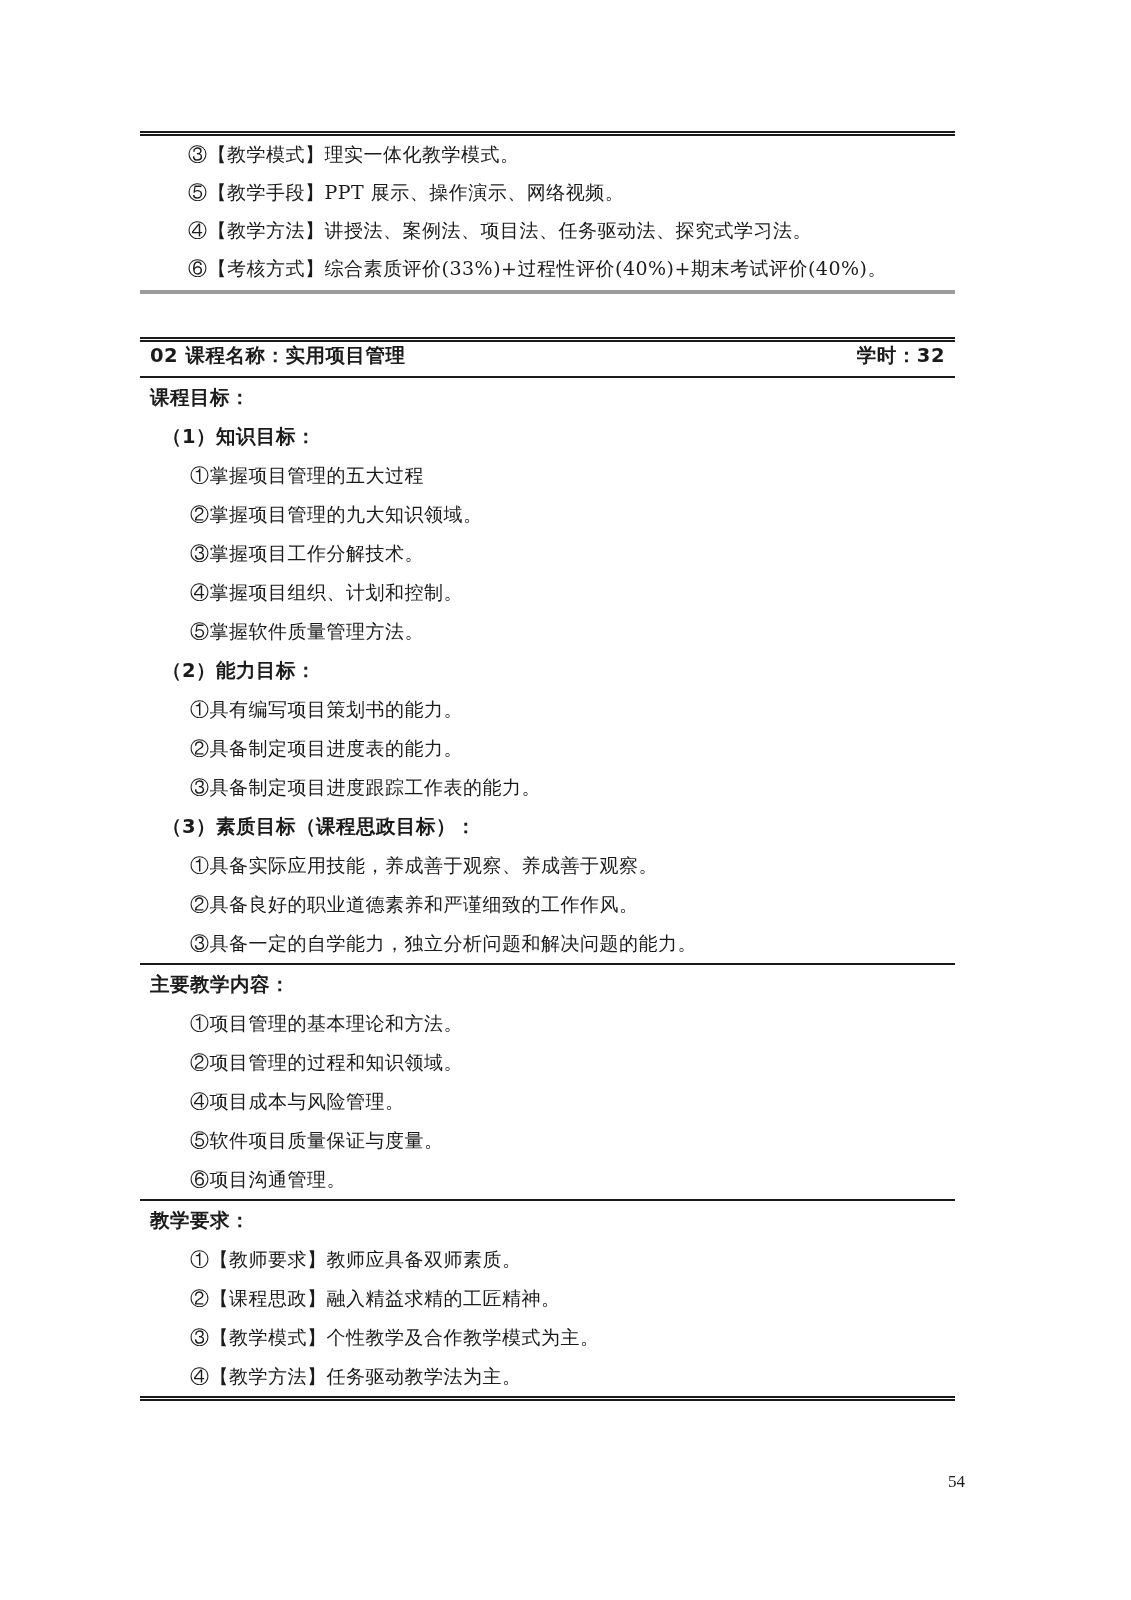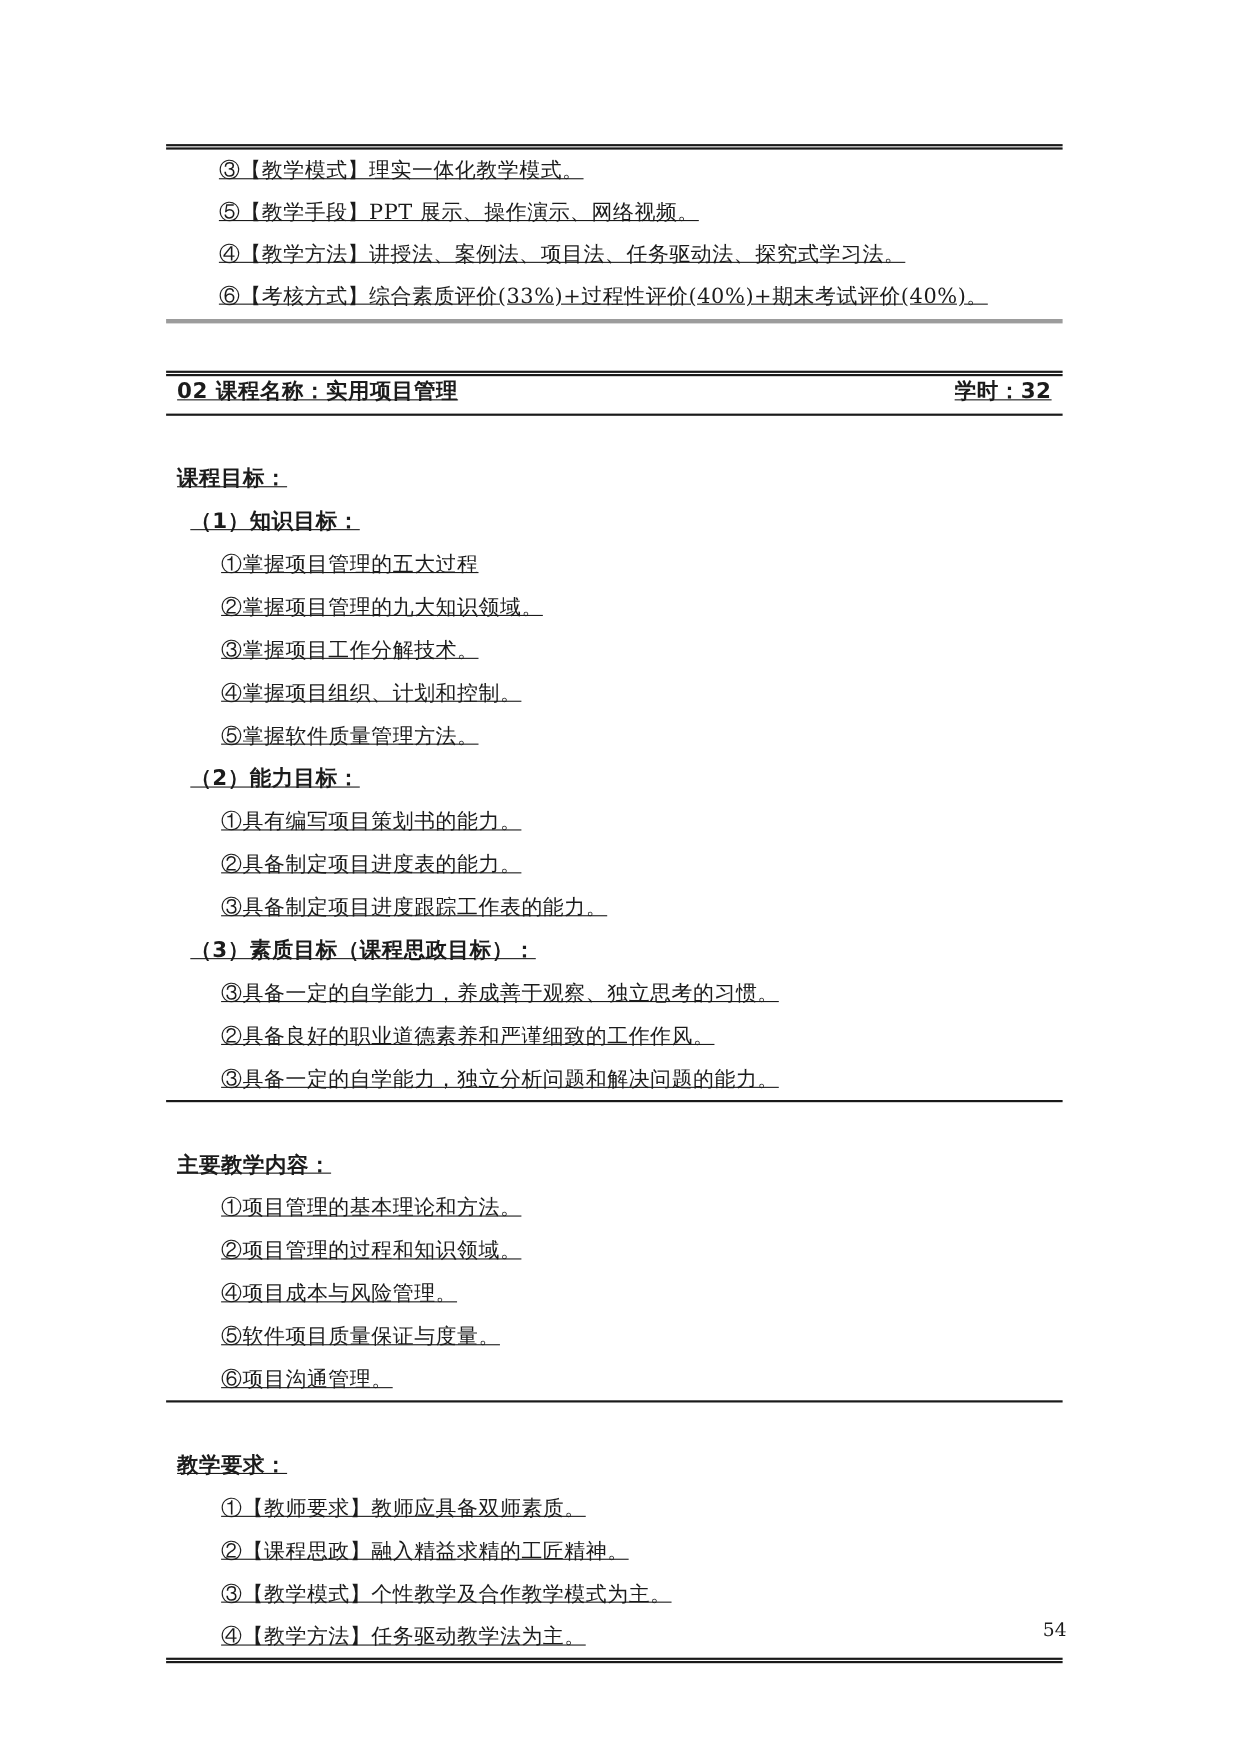--- a/index.html
+++ b/index.html
@@ -11,24 +11,23 @@
     width: 1131px;
     height: 1600px;
     position: relative;
     font-family: "DejaVu Serif", "Liberation Serif", serif;
     color: #1b1b1b;
     font-size: 19px;
     letter-spacing: 0.5px;
   }
   .content {
     position: absolute;
-    left: 151px;
+    left: 140px;
     top: 131px;
     width: 815px;
-    text-decoration: underline;
   }
   
   .table-prev {
     border-top: 5px double #1a1a1a;
   }
   .table-prev .row {
     height: 38px;
     display: flex;
     align-items: center;
     padding-left: 48px;
@@ -50,21 +49,20 @@
     align-items: flex-start;
     justify-content: space-between;
     padding: 0 10px;
     border-bottom: 2px solid #1a1a1a;
     font-family: "DejaVu Sans", "Liberation Sans", sans-serif;
     font-weight: bold;
     font-size: 19.5px;
   }
   .block {
     border-bottom: 2px solid #1a1a1a;
-    margin-top: 37px;
   }
   .block.last {
     border-bottom: none;
   }
   .row {
     height: 39px;
     display: flex;
     align-items: center;
   }
   .h {
@@ -74,20 +72,21 @@
   }
   .ind0 { padding-left: 10px; }
   .ind1 { padding-left: 22px; text-align: right; }
   .ind2 { padding-left: 50px; }
   .page-num {
     position: absolute;
     left: 948px;
     top: 1472px;
     font-size: 17px;
     letter-spacing: 0;
+    font-family: Liberation Serif, serif;
   }
 </style>
 </head>
 <body>
 
 <div class="content">
 
   <div class="table-prev">
     <div class="row">③【教学模式】理实一体化教学模式。</div>
     <div class="row">⑤【教学手段】PPT 展示、操作演示、网络视频。</div>
@@ -112,21 +111,21 @@
       <div class="row ind2">③掌握项目工作分解技术。</div>
       <div class="row ind2">④掌握项目组织、计划和控制。</div>
       <div class="row ind2">⑤掌握软件质量管理方法。</div>
 
       <div class="row h ind1">（2）能力目标：</div>
       <div class="row ind2">①具有编写项目策划书的能力。</div>
       <div class="row ind2">②具备制定项目进度表的能力。</div>
       <div class="row ind2">③具备制定项目进度跟踪工作表的能力。</div>
 
       <div class="row h ind1">（3）素质目标（课程思政目标）：</div>
-      <div class="row ind2">③具备一定的自学能力，养成善于观察、独立思考的习惯。</div>
+      <div class="row ind2">①具备实际应用技能，养成善于观察、养成善于观察。</div>
       <div class="row ind2">②具备良好的职业道德素养和严谨细致的工作作风。</div>
       <div class="row ind2">③具备一定的自学能力，独立分析问题和解决问题的能力。</div>
     </div>
 
     <div class="block">
       <div class="row h ind0">主要教学内容：</div>
       <div class="row ind2">①项目管理的基本理论和方法。</div>
       <div class="row ind2">②项目管理的过程和知识领域。</div>
       <div class="row ind2">④项目成本与风险管理。</div>
       <div class="row ind2">⑤软件项目质量保证与度量。</div>

